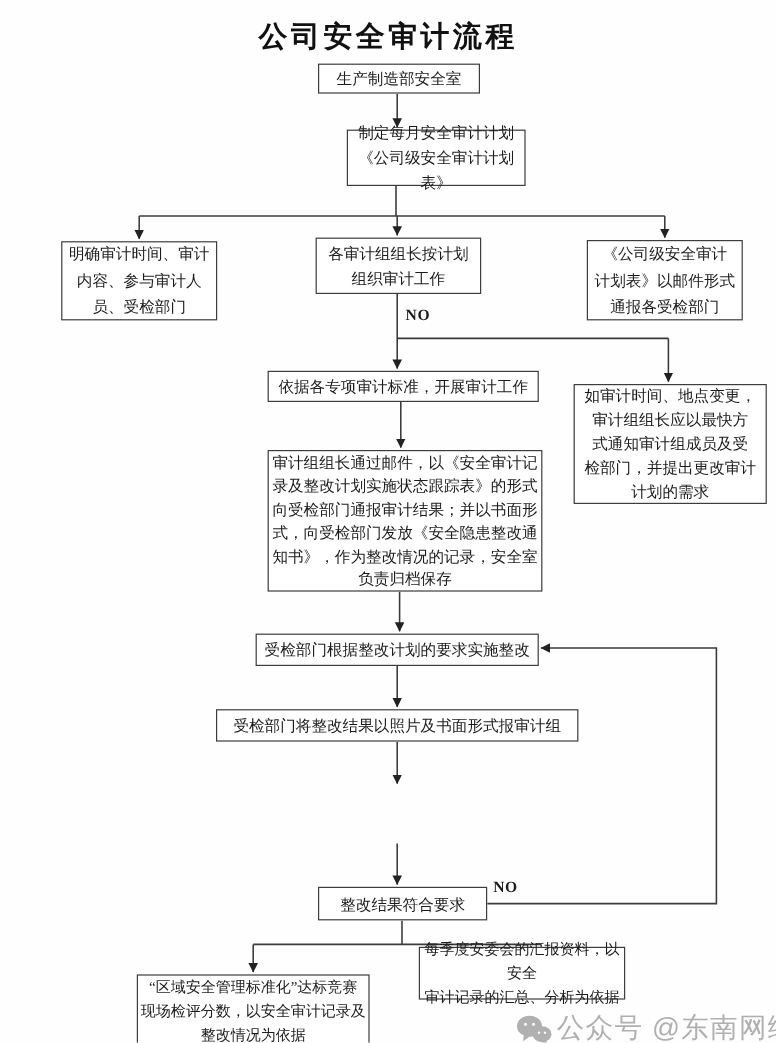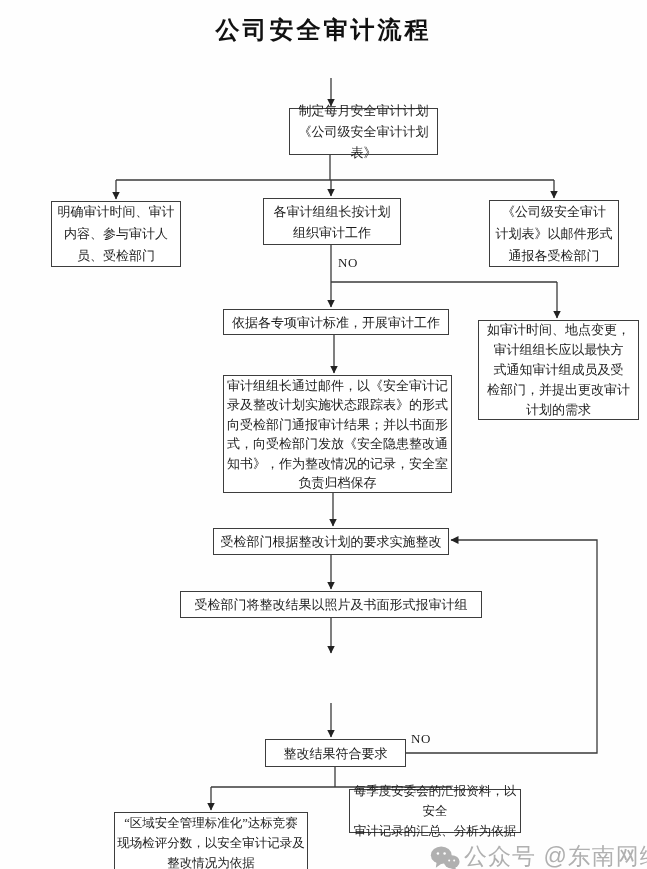--- a/index.html
+++ b/index.html
@@ -20,21 +20,21 @@
     display:flex;align-items:center;justify-content:center;
     text-align:center;color:#1c1c1c;
     font-size:13px;line-height:21px;white-space:pre-line;
     padding:1px 2px;
   }
   .lh20{line-height:20px;}
   .lh195{line-height:19.5px;}
   .lh22{line-height:22px;}
   .fs125{font-size:12.5px;}
   .no-label{
-    position:absolute;z-index:2;font-size:13px;font-weight:normal;
+    position:absolute;z-index:2;font-size:13px;font-weight:bold;
     color:#1c1c1c;letter-spacing:0.5px;text-align:center;
   }
   .watermark{
     position:absolute;left:430px;top:841px;z-index:3;
     display:flex;align-items:flex-start;gap:4px;
     color:#b0b0b0;font-size:23px;letter-spacing:1px;white-space:nowrap;
     font-family:"Liberation Sans","DejaVu Sans",sans-serif;
   }
   .wm-icon{display:inline-block;margin-top:4px;}
 </style>
@@ -73,20 +73,21 @@
       <line x1="211" y1="787" x2="451" y2="787"></line>
       <line x1="211" y1="787" x2="211" y2="810" marker-end="url(#arr)"></line>
       <line x1="451" y1="787" x2="451" y2="812" marker-end="url(#arr)"></line>
 
       <polyline points="406,753 597,753 597,540 451,540" marker-end="url(#arr)"></polyline>
     </g>
   </svg>
 
   <h1 class="title">公司安全审计流程</h1>
 
+  <div class="node" style="left:265px;top:53px;width:135px;height:25px;">生产制造部安全室</div>
 
   <div class="node" style="left:244px;top:108px;width:149px;height:47px;margin-left:45px;">制定每月安全审计计划
 《公司级安全审计计划表》</div>
 
   <div class="node lh22" style="left:51px;top:201px;width:130px;height:66px;">明确审计时间、审计
 内容、参与审计人
 员、受检部门</div>
 
   <div class="node" style="left:263px;top:198px;width:138px;height:47px;">各审计组组长按计划
 组织审计工作</div>

